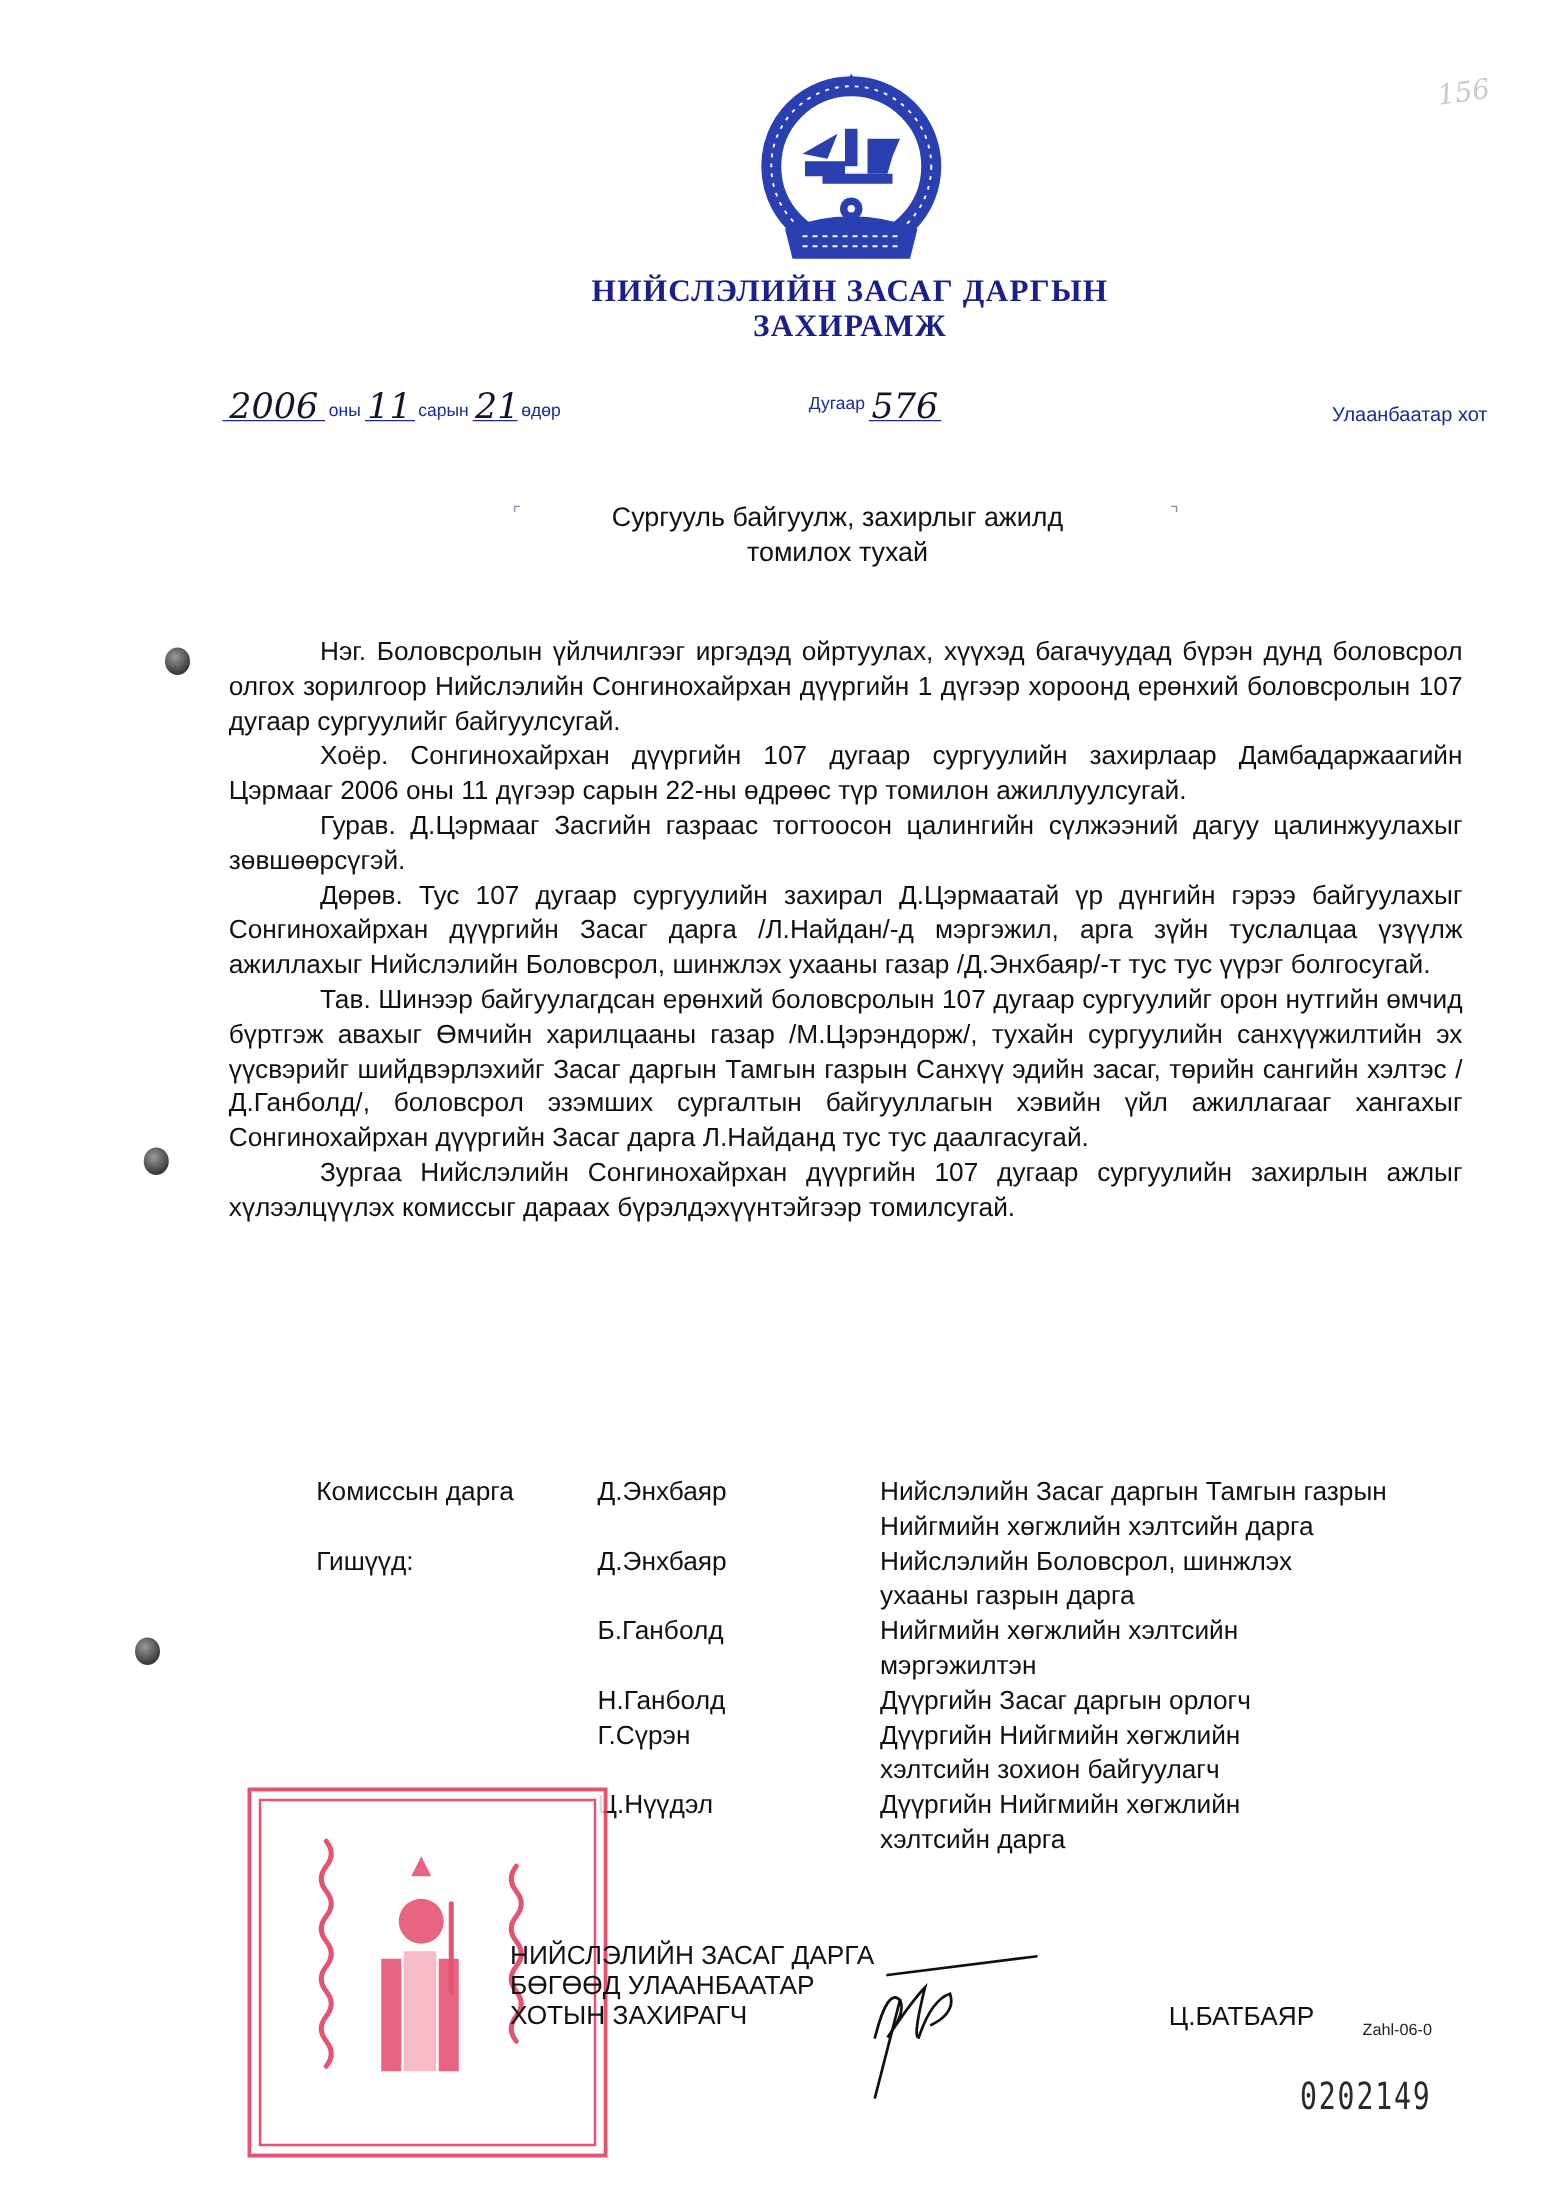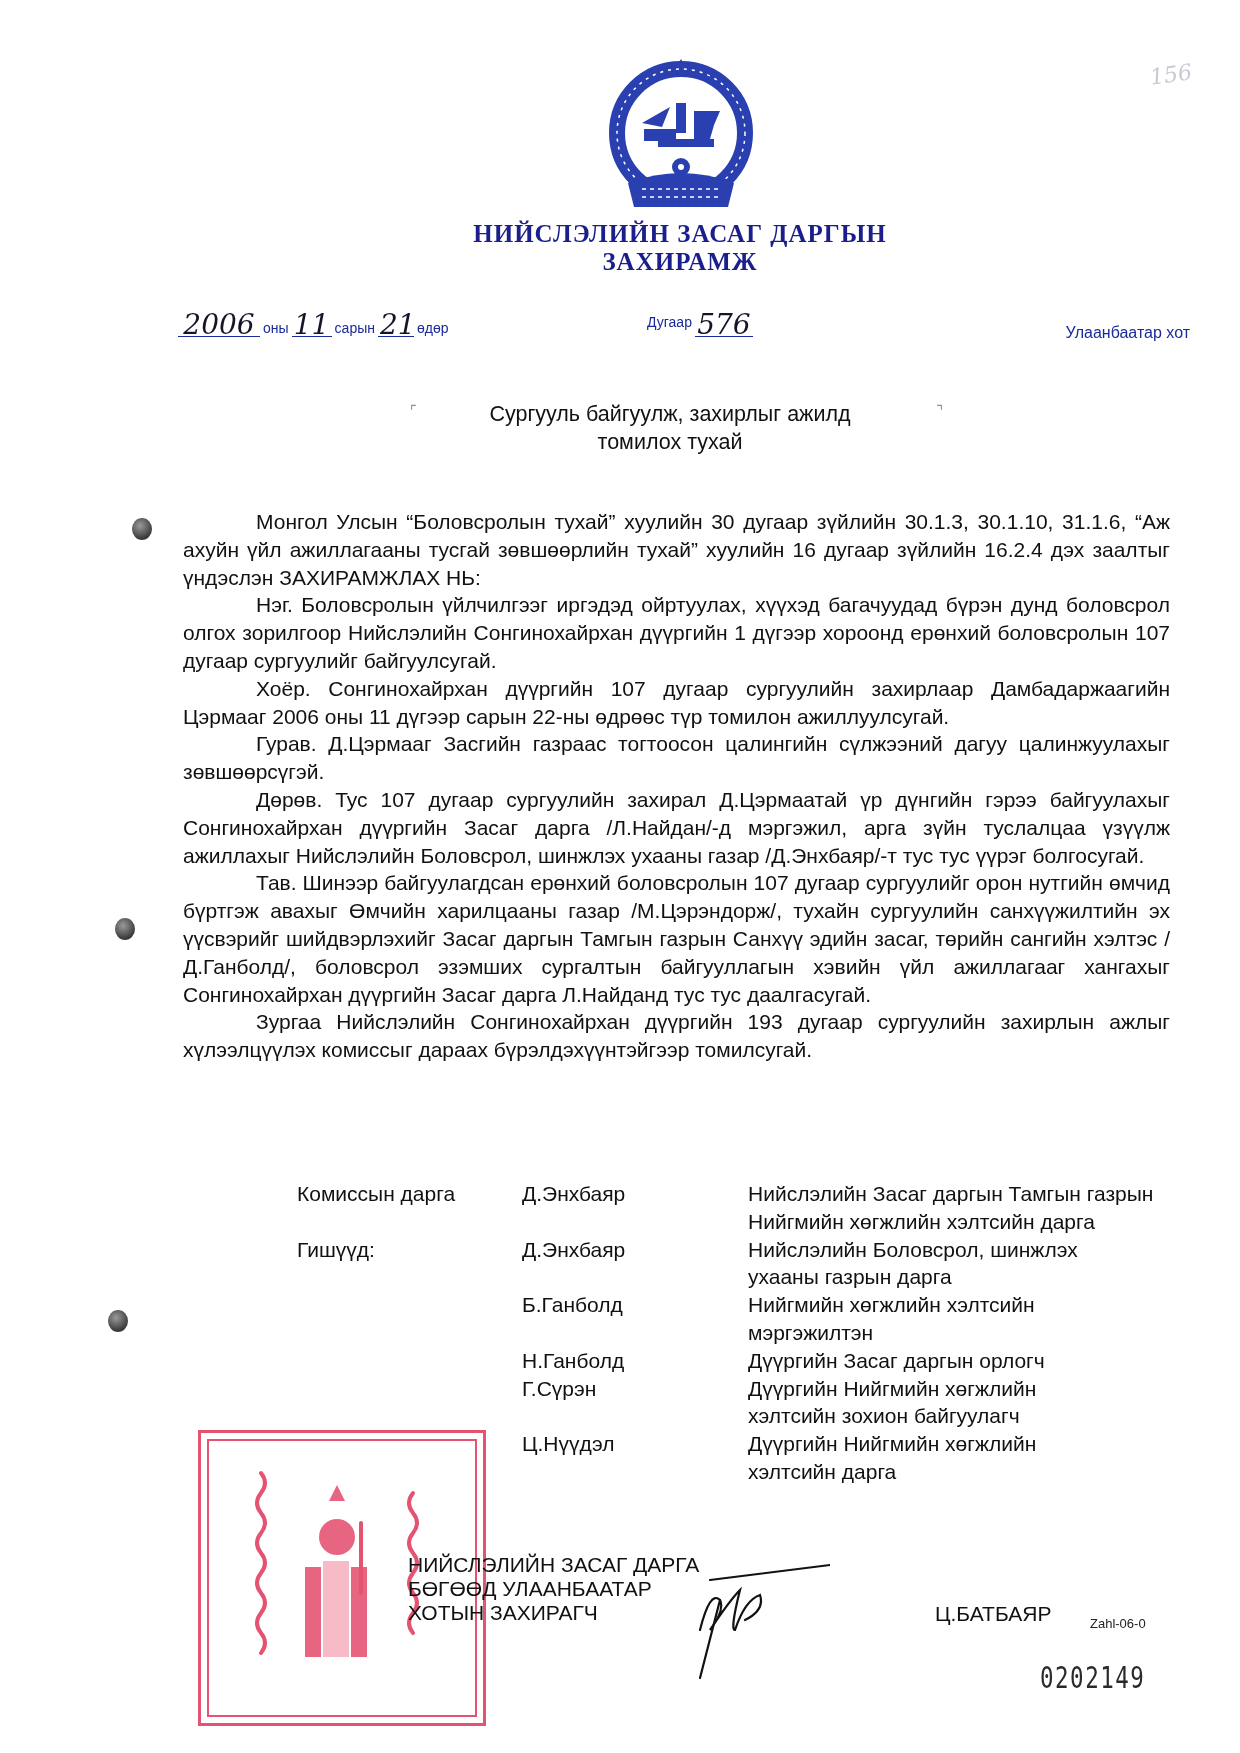--- a/index.html
+++ b/index.html
@@ -20,21 +20,21 @@
   .num-line { top: 314px; left: 644px; font-size: 14px; color: #1a2a9a; display: flex; }
   .city { top: 324px; left: 1000px; width: 190px; text-align: right; font-size: 16px; color: #1a2a9a; }
   .bracket { color: #8a8ab8; font-size: 15px; }
   .title { top: 400px; left: 0; width: 1340px; text-align: center; font-size: 21.5px; line-height: 28px; color: #111; }
   .body-text { top: 508px; left: 183px; width: 987px; font-size: 21px; line-height: 27.8px; color: #111;
                text-align: justify; }
   .body-text p { margin: 0; text-indent: 73px; }
   .dot { width: 20px; height: 22px; border-radius: 50%; background: radial-gradient(circle at 40% 35%, #9a9a9a, #3a3a3a 70%); }
   .committee { top: 1180px; left: 253px; font-size: 21px; line-height: 27.8px; color: #111; }
   .crow { display: flex; }
-  .crole { width: 225px; margin-left: 44px; }
+  .crole { width: 225px; }
   .cname { width: 226px; }
   .cpos { width: 420px; }
   .sign-block { top: 1553px; left: 408px; font-size: 21px; line-height: 24px; color: #111; text-transform: uppercase; }
   .signer { top: 1602px; left: 935px; font-size: 21px; color: #111; }
   .doc-code { top: 1660px; left: 1040px; font-family: "DejaVu Sans Mono", monospace; font-size: 30px;
               color: #2a2a2a; letter-spacing: 2px; transform: scaleX(0.75); transform-origin: left; }
   .doc-code-small { top: 1616px; left: 1090px; font-size: 13px; color: #222; }
   .stamp { left: 198px; top: 1430px; width: 282px; height: 290px; border: 3px solid #e0375a;
            box-shadow: inset 0 0 0 6px #fff, inset 0 0 0 8px #e0375a; opacity: 0.85; }
   .signature { left: 670px; top: 1560px; width: 160px; height: 120px; }
@@ -82,27 +82,26 @@
 <div class="abs title">
   <div>Сургууль байгуулж, захирлыг  ажилд</div>
   <div>томилох тухай</div>
 </div>
 
 <div class="abs dot" style="left:132px; top:518px;"></div>
 <div class="abs dot" style="left:115px; top:918px;"></div>
 <div class="abs dot" style="left:108px; top:1310px;"></div>
 
 <div class="abs body-text">
-  <p>Монгол Улсын “Боловсролын тухай” хуулийн 30 дугаар зүйлийн 30.1.3, 30.1.10, 31.1.6, “Аж ахуйн үйл ажиллагааны тусгай зөвшөөрлийн тухай” хуулийн 16 дугаар зүйлийн 16.2.4 дэх  заалтыг үндэслэн ЗАХИРАМЖЛАХ НЬ:</p>
   <p>Нэг. Боловсролын үйлчилгээг иргэдэд ойртуулах, хүүхэд багачуудад бүрэн дунд боловсрол олгох зорилгоор Нийслэлийн Сонгинохайрхан дүүргийн 1 дүгээр хороонд ерөнхий боловсролын 107 дугаар сургуулийг байгуулсугай.</p>
   <p>Хоёр. Сонгинохайрхан дүүргийн 107 дугаар сургуулийн захирлаар Дамбадаржаагийн Цэрмааг 2006 оны 11 дүгээр сарын 22-ны өдрөөс түр томилон ажиллуулсугай.</p>
   <p>Гурав. Д.Цэрмааг Засгийн газраас тогтоосон цалингийн сүлжээний дагуу цалинжуулахыг зөвшөөрсүгэй.</p>
   <p>Дөрөв. Тус 107 дугаар сургуулийн захирал Д.Цэрмаатай үр дүнгийн гэрээ байгуулахыг Сонгинохайрхан дүүргийн Засаг дарга /Л.Найдан/-д  мэргэжил, арга зүйн туслалцаа үзүүлж  ажиллахыг Нийслэлийн Боловсрол, шинжлэх ухааны газар /Д.Энхбаяр/-т тус тус үүрэг болгосугай.</p>
   <p>Тав. Шинээр байгуулагдсан ерөнхий боловсролын 107 дугаар сургуулийг орон нутгийн өмчид бүртгэж авахыг Өмчийн харилцааны газар /М.Цэрэндорж/, тухайн сургуулийн санхүүжилтийн эх үүсвэрийг шийдвэрлэхийг Засаг даргын Тамгын газрын Санхүү эдийн засаг, төрийн сангийн хэлтэс /Д.Ганболд/, боловсрол эзэмших сургалтын байгууллагын хэвийн үйл ажиллагааг хангахыг Сонгинохайрхан дүүргийн Засаг дарга Л.Найданд тус тус даалгасугай.</p>
-  <p>Зургаа Нийслэлийн Сонгинохайрхан дүүргийн 193 дугаар сургуулийн захирлын ажлыг хүлээлцүүлэх комиссыг дараах бүрэлдэхүүнтэйгээр томилсугай.</p>
+  <p>Зургаа Нийслэлийн Сонгинохайрхан дүүргийн 107 дугаар сургуулийн захирлын ажлыг хүлээлцүүлэх комиссыг дараах бүрэлдэхүүнтэйгээр томилсугай.</p>
 </div>
 
 <div class="abs committee">
   <div class="crow">
     <div class="crole">Комиссын дарга</div>
     <div class="cname">Д.Энхбаяр</div>
     <div class="cpos" style="width:420px">Нийслэлийн Засаг даргын Тамгын газрын Нийгмийн хөгжлийн хэлтсийн дарга</div>
   </div>
   <div class="crow">
     <div class="crole">Гишүүд:</div>

